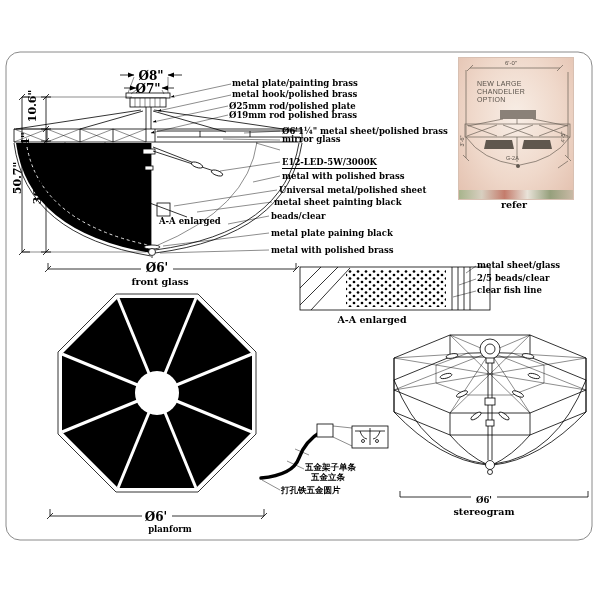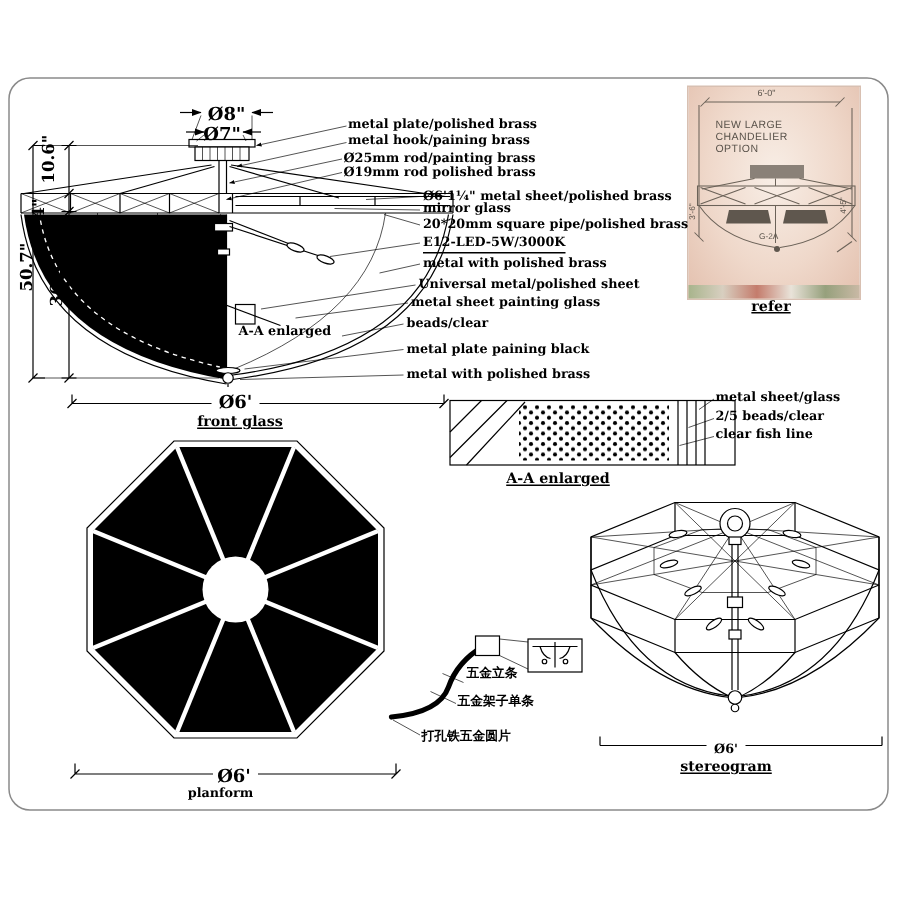--- a/index.html
+++ b/index.html
@@ -2,21 +2,21 @@
 <html><head>
 <meta charset="utf-8">
 <style>
   html,body{margin:0;padding:0;background:#fff;}
   #sheet{position:relative;width:600px;height:600px;background:#fff;overflow:hidden;
          font-family:"Liberation Serif",serif;}
   svg{position:absolute;left:0;top:0;}
   .lbl{position:absolute;font:700 8.5px "DejaVu Serif",serif;color:#000;white-space:nowrap;line-height:1;}
   .dim{font:700 12px "DejaVu Serif",serif;}
   .dsm{font:700 11px "DejaVu Serif",serif;}
-  .cap{font:700 9.5px "DejaVu Serif",serif;text-decoration:underline;}
+  .cap{font:700 9.5px "DejaVu Serif",serif;}
   .cp8{font:700 8.5px "DejaVu Serif",serif;}
   .ctr{transform:translateX(-50%);}
   .rot{transform-origin:0 0;transform:rotate(-90deg) translateX(-50%);}
   .u{border-bottom:1px solid #000;padding-bottom:1px;}
   .wbg{background:#fff;padding:0 2px;}
   .k{stroke:#000;fill:none;stroke-width:0.8;}
   .t{stroke:#000;fill:none;stroke-width:0.45;}
   .wf{stroke:#000;fill:#fff;stroke-width:0.8;}
   .ph{stroke:#6b6258;fill:none;stroke-width:0.7;}
   #photo{position:absolute;left:458px;top:57px;width:114px;height:141px;
@@ -249,52 +249,51 @@
   <span class="lbl dim ctr" style="left:151px;top:69px">Ø8"</span>
   <span class="lbl dim ctr" style="left:148px;top:82px">Ø7"</span>
   <span class="lbl dsm rot" style="left:26px;top:106px">10.6"</span>
   <span class="lbl dsm rot" style="left:19px;top:139px">4"</span>
   <span class="lbl dsm rot" style="left:11px;top:178px">50.7"</span>
   <span class="lbl dsm rot" style="left:31px;top:188px">36.2"</span>
   <span class="lbl dim ctr wbg" style="left:157px;top:261px">Ø6'</span>
   <span class="lbl cap ctr" style="left:160px;top:276px">front glass</span>
   <span class="lbl" style="left:159px;top:217px">A-A enlarged</span>
 
-  <span class="lbl" style="left:232px;top:79px">metal plate/polished brass</span>
-  <span class="lbl" style="left:232px;top:90px">metal hook/paining brass</span>
-  <span class="lbl" style="left:229px;top:102px">Ø25mm rod/painting brass</span>
+  <span class="lbl" style="left:232px;top:79px">metal plate/painting brass</span>
+  <span class="lbl" style="left:232px;top:90px">metal hook/polished brass</span>
+  <span class="lbl" style="left:229px;top:102px">Ø25mm rod/polished plate</span>
   <span class="lbl" style="left:229px;top:111px">Ø19mm rod polished brass</span>
   <span class="lbl" style="left:282px;top:127px">Ø6'1¼" metal sheet/polished brass</span>
   <span class="lbl" style="left:282px;top:135px">mirror glass</span>
-  <span class="lbl" style="left:282px;top:146px">20*20mm square pipe/polished brass</span>
   <span class="lbl u" style="left:282px;top:158px">E12-LED-5W/3000K</span>
   <span class="lbl" style="left:282px;top:172px">metal with polished brass</span>
   <span class="lbl" style="left:279px;top:186px">Universal metal/polished sheet</span>
-  <span class="lbl" style="left:274px;top:198px">metal sheet painting glass</span>
+  <span class="lbl" style="left:274px;top:198px">metal sheet painting black</span>
   <span class="lbl" style="left:271px;top:212px">beads/clear</span>
   <span class="lbl" style="left:271px;top:229px">metal plate paining black</span>
   <span class="lbl" style="left:271px;top:246px">metal with polished brass</span>
 
   <span class="phtxt" style="left:505px;top:60px;font-size:6px">6'-0"</span>
   <span class="phtxt" style="left:477px;top:80px;font-size:7px;letter-spacing:0.3px">NEW LARGE
 CHANDELIER
 OPTION</span>
   <span class="phtxt rot" style="left:560px;top:137px;font-size:5.5px">4'-5"</span>
   <span class="phtxt rot" style="left:459px;top:141px;font-size:5.5px">3'-6"</span>
   <span class="phtxt" style="left:506px;top:155px;font-size:5.5px">G-2A</span>
   <span class="lbl cap ctr" style="left:514px;top:199px">refer</span>
 
   <span class="lbl" style="left:477px;top:261px">metal sheet/glass</span>
   <span class="lbl" style="left:477px;top:274px">2/5 beads/clear</span>
   <span class="lbl" style="left:477px;top:286px">clear fish line</span>
   <span class="lbl cap ctr" style="left:372px;top:314px">A-A enlarged</span>
 
   <span class="lbl dim ctr wbg" style="left:156px;top:510px">Ø6'</span>
-  <span class="lbl cp8 ctr" style="left:147px;top:524px">planform</span>
+  <span class="lbl cp8 ctr" style="left:170px;top:524px">planform</span>
 
   <span class="lbl cp8 ctr" style="left:484px;top:495px">Ø6'</span>
   <span class="lbl cap ctr" style="left:484px;top:506px">stereogram</span>
 
-  <span class="lbl" style="left:311px;top:445px;font-family:Liberation Mono, monospace">五金立条</span>
+  <span class="lbl" style="left:311px;top:473px;font-family:Liberation Sans, sans-serif">五金立条</span>
   <span class="lbl" style="left:305px;top:463px;font-family:'Liberation Sans',sans-serif">五金架子单条</span>
   <span class="lbl" style="left:281px;top:486px;font-family:'Liberation Sans',sans-serif">打孔铁五金圆片</span>
 
 </div>
 
 </body></html>

